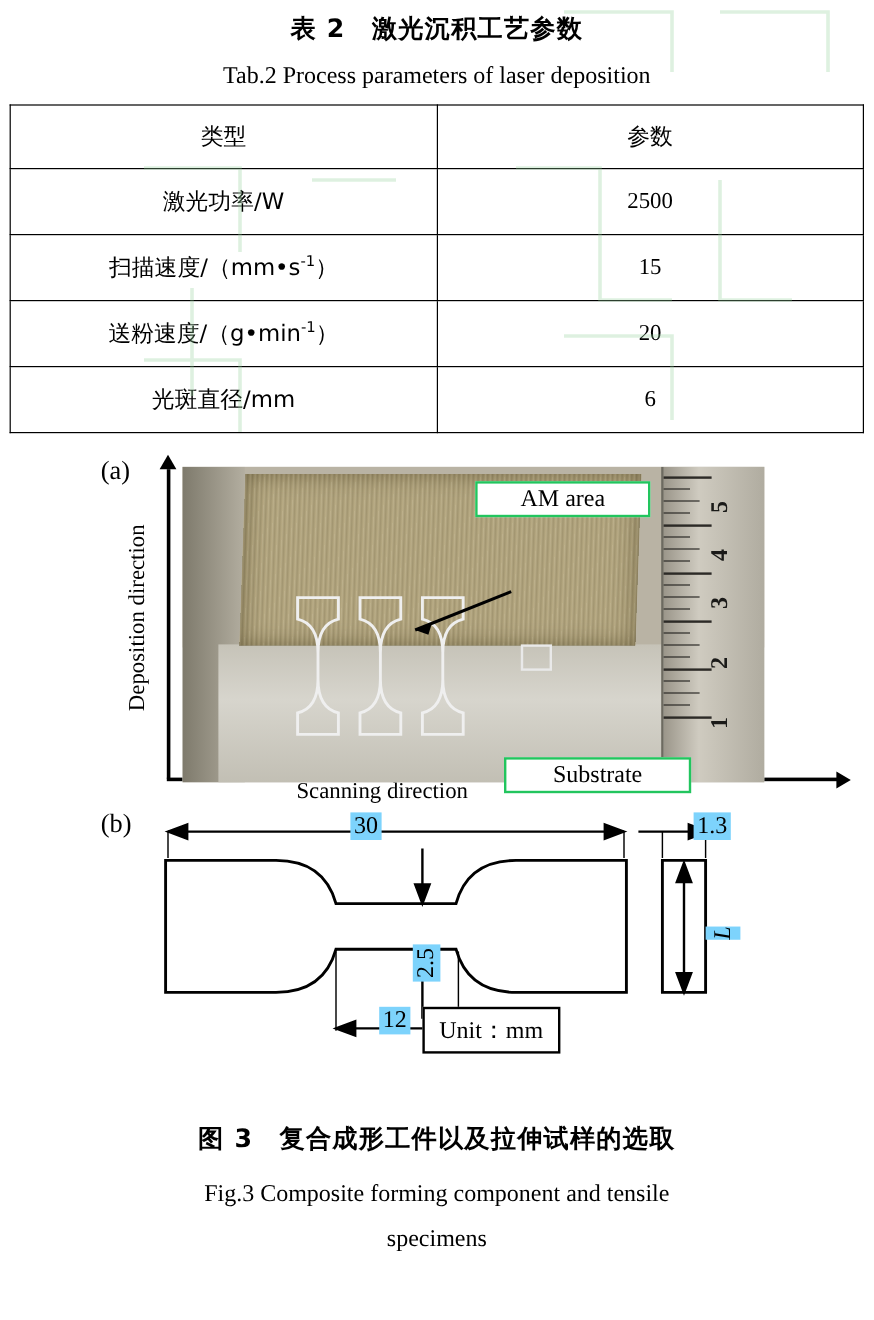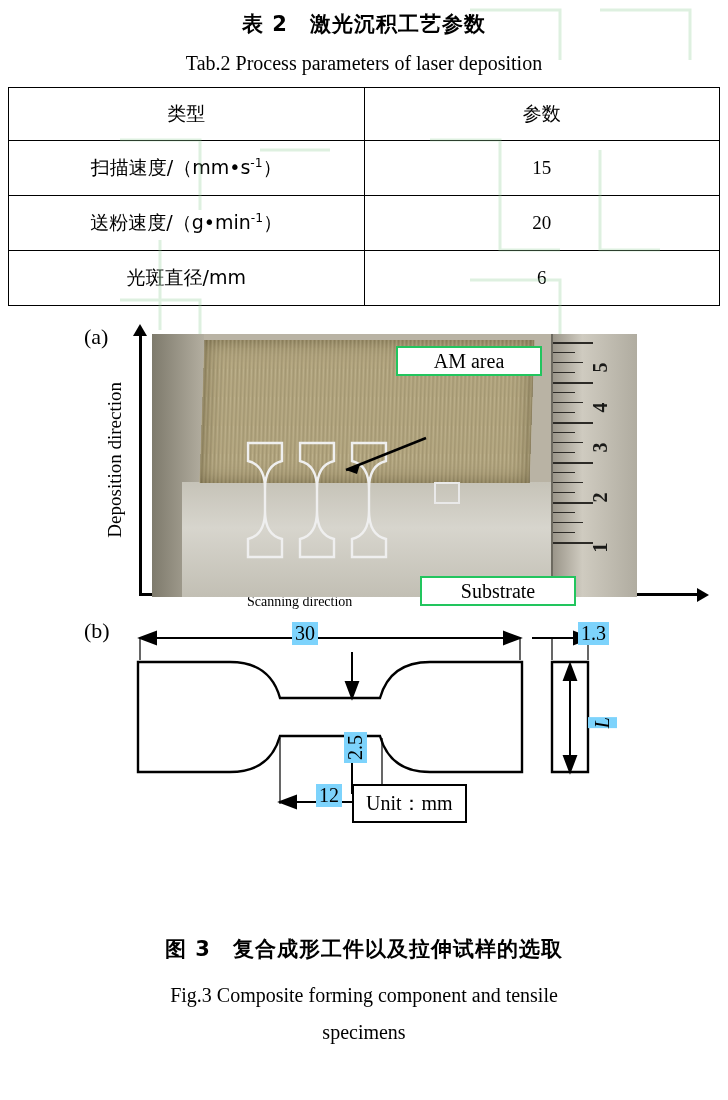--- a/index.html
+++ b/index.html
@@ -170,21 +170,21 @@
     left: 104px; top: 60px;
     font-size: 19px;
     font-family: "Liberation Serif", serif;
     writing-mode: vertical-rl;
     transform: rotate(180deg);
     white-space: nowrap;
   }
   .scan-axis-label {
     position: absolute;
     left: 243px; top: 272px;
-    font-size: 14px;
+    font-size: 19px;
     font-family: "Liberation Serif", serif;
     white-space: nowrap;
     background: #fff;
     padding: 0 4px;
     text-align: right;
   }
 
   .axis-line {
     position: absolute;
     background: #000;
@@ -274,20 +274,24 @@
 
   <table class="params">
     <colgroup>
         <col class="c1">
         <col class="c2">
       </colgroup>
     <tbody>
       <tr class="head">
         <td>类型</td>
         <td>参数</td>
+      </tr>
+      <tr>
+        <td>激光功率/W</td>
+        <td class="num">2500</td>
       </tr>
       <tr>
         <td>扫描速度/（mm•s<sup>-1</sup>）</td>
         <td class="num">15</td>
       </tr>
       <tr>
         <td>送粉速度/（g•min<sup>-1</sup>）</td>
         <td class="num">20</td>
       </tr>
       <tr>

